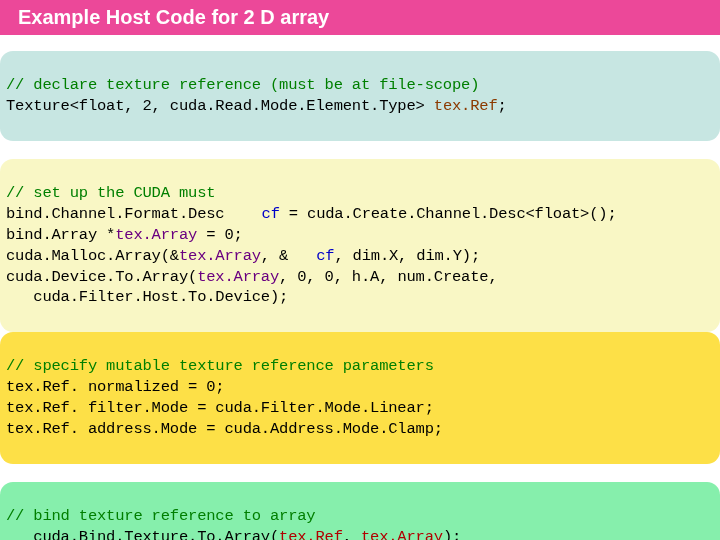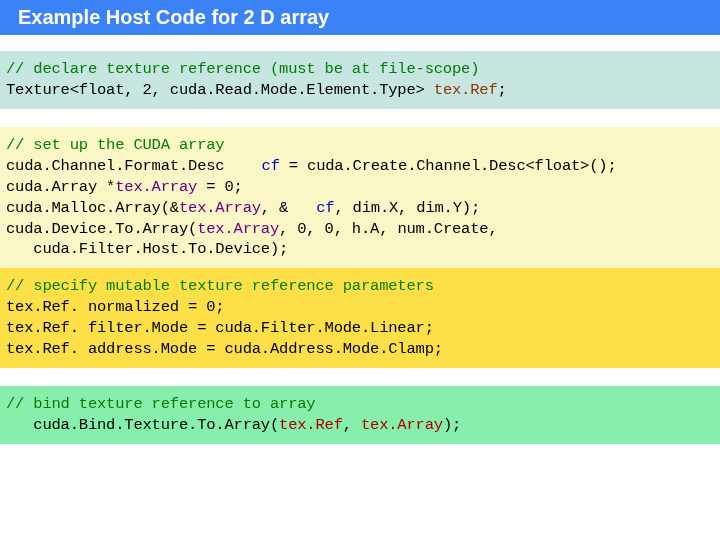--- a/index.html
+++ b/index.html
@@ -4,55 +4,56 @@
 <style>
   * { margin: 0; padding: 0; box-sizing: border-box; }
   body {
     width: 720px;
     height: 540px;
     font-family: Arial, sans-serif;
     background: #ffffff;
     overflow: hidden;
   }
   .title-bar {
-    background: #3b82f6;
+    background: #ec4899;
     color: #ffffff;
     padding: 6px 18px;
     font-size: 20px;
     font-weight: bold;
   }
   .code-block {
     font-family: "Courier New", monospace;
     font-size: 15.5px;
     line-height: 1.35;
-    padding: 8px 6px;
+    padding: 24px 6px;
     white-space: pre;
     letter-spacing: -0.2px;
+    border-radius: 13px;
   }
   .block-teal   { background: #c7e6e2; margin-top: 16px; }
   .block-yellow { background: #f9f7c5; margin-top: 18px; }
   .block-orange { background: #fde047; }
   .block-pink   { background: #86efac; margin-top: 18px; }
   .green  { color: #007f00; }
   .brown  { color: #8b3a00; }
   .blue   { color: #0000c8; margin-left: 28px; }
   .purple { color: #6a0080; }
   .red    { color: #b00000; }
 </style>
 </head>
 <body>
 
 <div class="title-bar">Example Host Code for 2 D array</div>
 
 <div class="code-block block-teal"><span class="green">// declare texture reference (must be at file-scope)</span>
 <span><span>Texture&lt;float, 2, cuda.Read.Mode.Element.Type&gt; </span><span class="brown">tex.Ref</span><span>;</span></span></div>
 
-<div class="code-block block-yellow"><span class="green">// set up the CUDA array</span>
-<span><span>cuda.Channel.Format.Desc </span><span class="blue">cf</span><span> = cuda.Create.Channel.Desc&lt;float&gt;();</span></span>
-<span><span>cuda.Array *</span><span class="purple">tex.Array</span><span> = 0;</span></span>
+<div class="code-block block-yellow"><span class="green">// set up the CUDA must</span>
+<span><span>bind.Channel.Format.Desc </span><span class="blue">cf</span><span> = cuda.Create.Channel.Desc&lt;float&gt;();</span></span>
+<span><span>bind.Array *</span><span class="purple">tex.Array</span><span> = 0;</span></span>
 <span><span>cuda.Malloc.Array(&amp;</span><span class="purple">tex.Array</span><span>, &amp;</span><span class="blue">cf</span><span>, dim.X, dim.Y);</span></span>
 <span><span>cuda.Device.To.Array(</span><span class="purple">tex.Array</span><span>, 0, 0, h.A, num.Create,</span></span>
 <span>   cuda.Filter.Host.To.Device);</span></div>
 
 <div class="code-block block-orange"><span class="green">// specify mutable texture reference parameters</span>
 <span>tex.Ref. normalized = 0;</span>
 <span>tex.Ref. filter.Mode = cuda.Filter.Mode.Linear;</span>
 <span>tex.Ref. address.Mode = cuda.Address.Mode.Clamp;</span></div>
 
 <div class="code-block block-pink"><span class="green">// bind texture reference to array</span>

